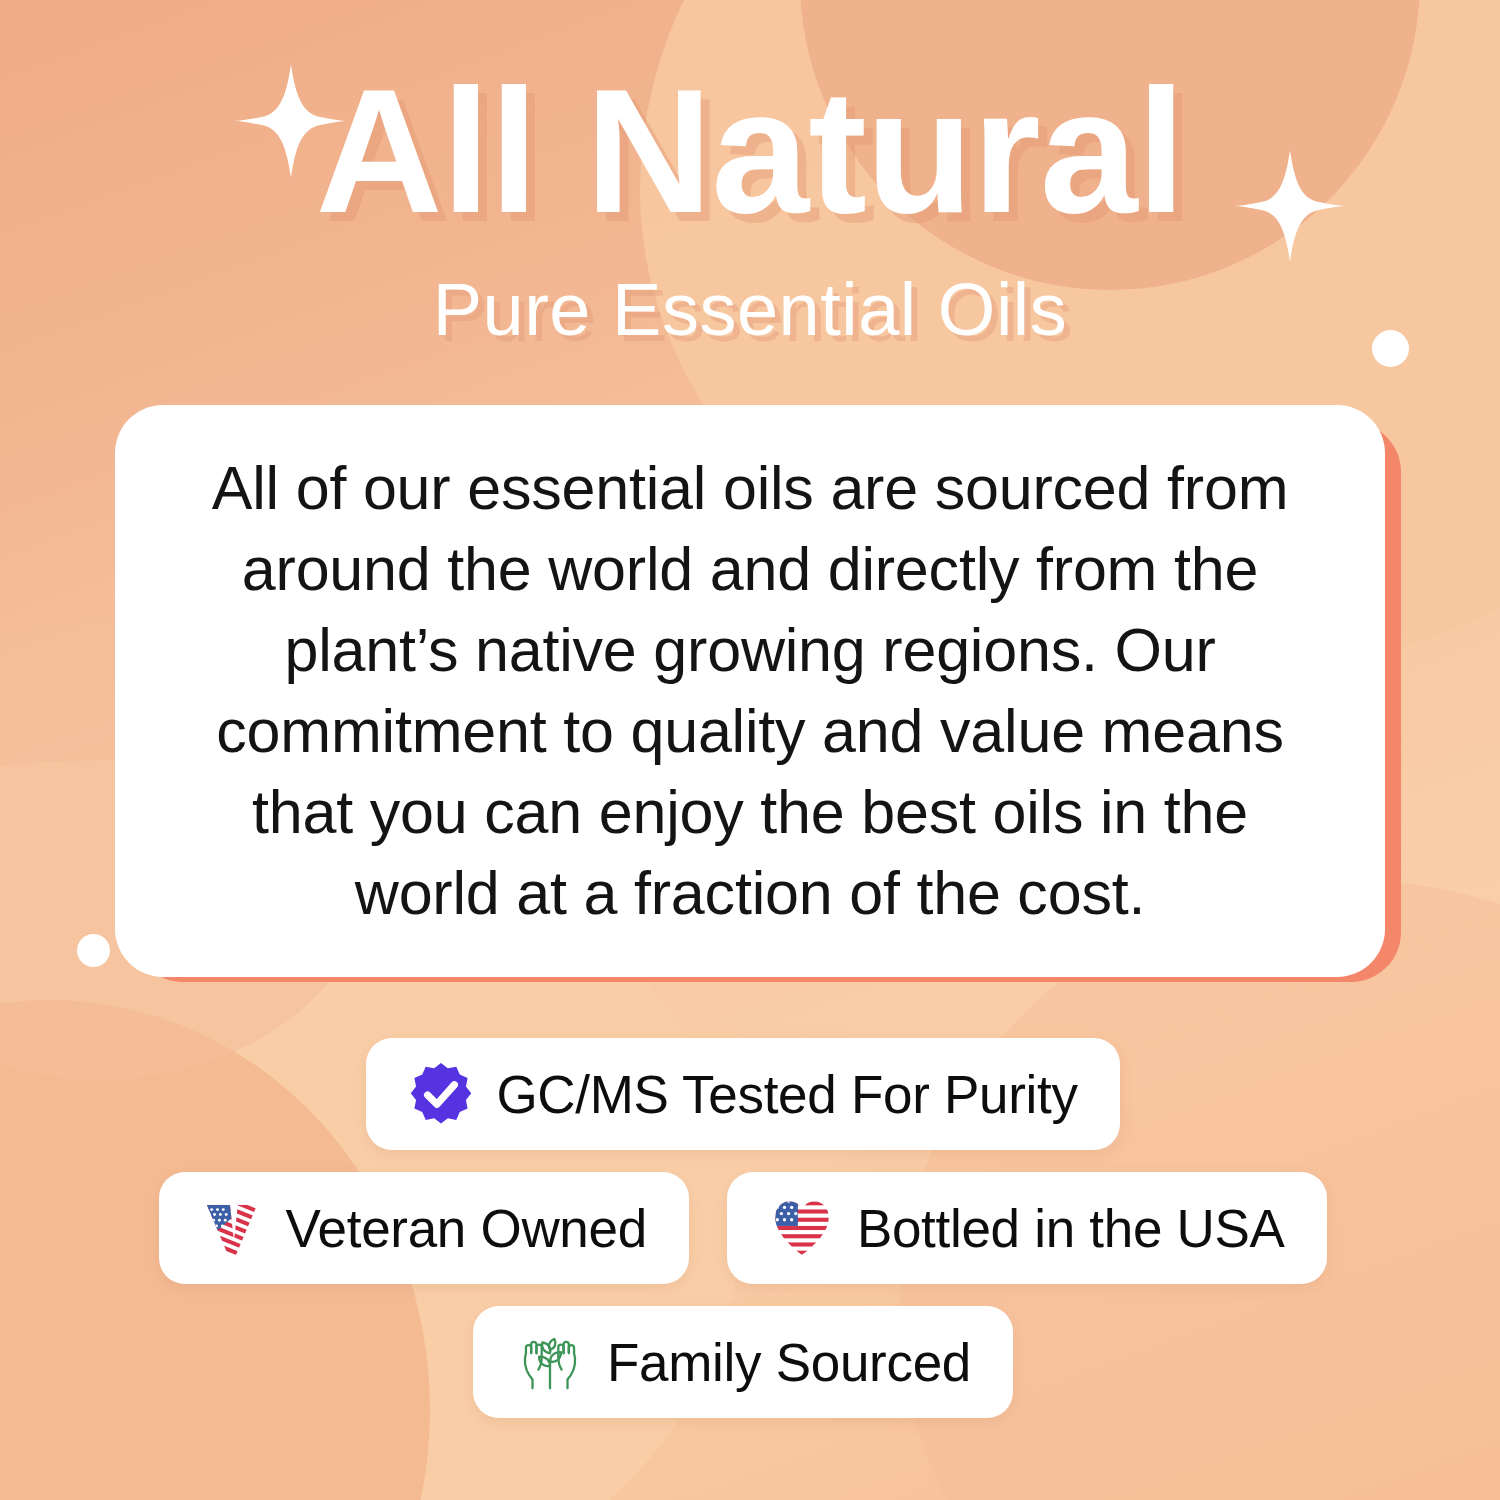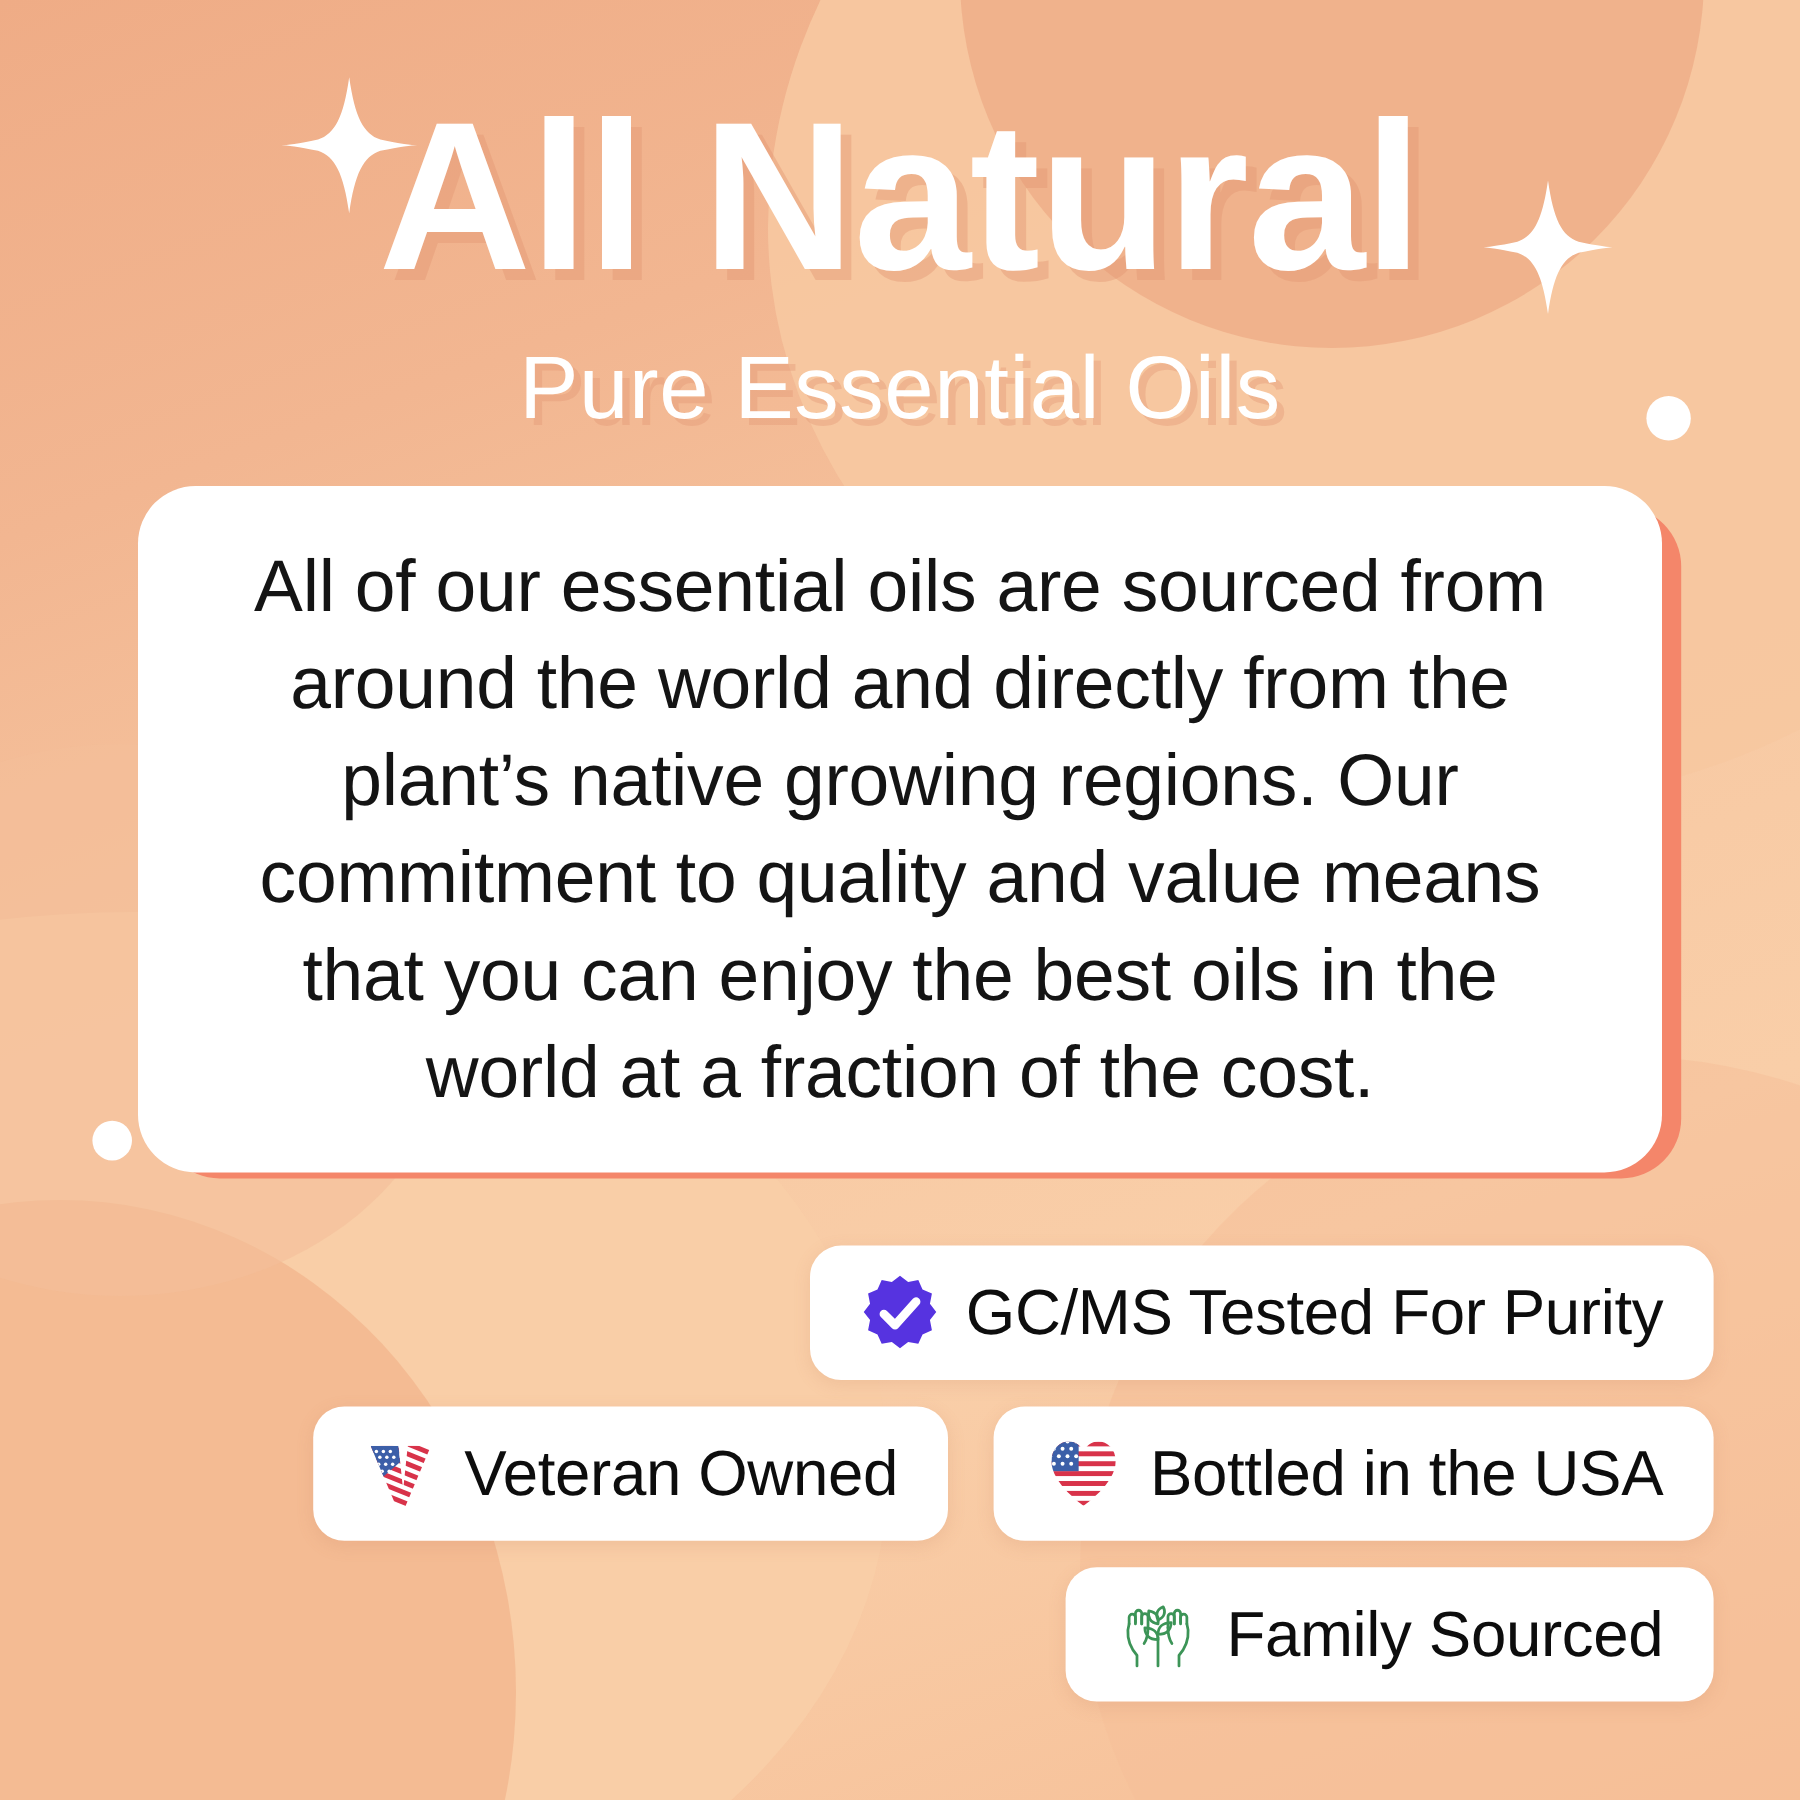--- a/index.html
+++ b/index.html
@@ -53,21 +53,21 @@
   .dot{position:absolute;border-radius:50%;background:#FFFFFF;}
   #dot-right{left:1372px;top:330px;width:37px;height:37px;}
   #dot-left{left:77px;top:934px;width:33px;height:33px;}
 
   
   #header{position:absolute;left:0;top:60px;width:1500px;text-align:center;}
   #title{
     font-size:176px;line-height:1;font-weight:bold;color:#FFFFFF;
     letter-spacing:-1px;
     text-shadow:9px 9px 0 rgba(226,150,115,.42);
-    margin:16px;
+    margin:3px;
   }
   #subtitle{
     font-size:74px;line-height:1;font-weight:normal;color:#FFFFFF;
     margin:34px 0 0 0;letter-spacing:.5px;
     text-shadow:6px 6px 0 rgba(226,150,115,.38);
   }
 
   
   #card-shadow{
     position:absolute;left:133px;top:422px;width:1268px;height:560px;
@@ -80,21 +80,21 @@
   }
   #card-text{
     font-family:Liberation Sans, sans-serif;
     font-stretch:condensed;
     width:1130px;text-align:center;color:#141414;
     font-size:61px;line-height:1.33;letter-spacing:-.2px;
     margin:0;
   }
 
   
-  .badge-row{position:absolute;width:1428px;display:flex;justify-content:flex-end;gap:38px;}
+  .badge-row{position:absolute;width:1428px;display:flex;justify-content:center;gap:38px;margin-left:29px;}
   #badge-row-1{top:1038px;}
   #badge-row-2{top:1172px;}
   #badge-row-3{top:1306px;}
 
   .badge{
     display:flex;align-items:center;gap:22px;
     background:#FFFFFF;border-radius:26px;
     height:112px;padding:0 42px;
     box-shadow:0 4px 14px rgba(190,120,90,.16);
   }

